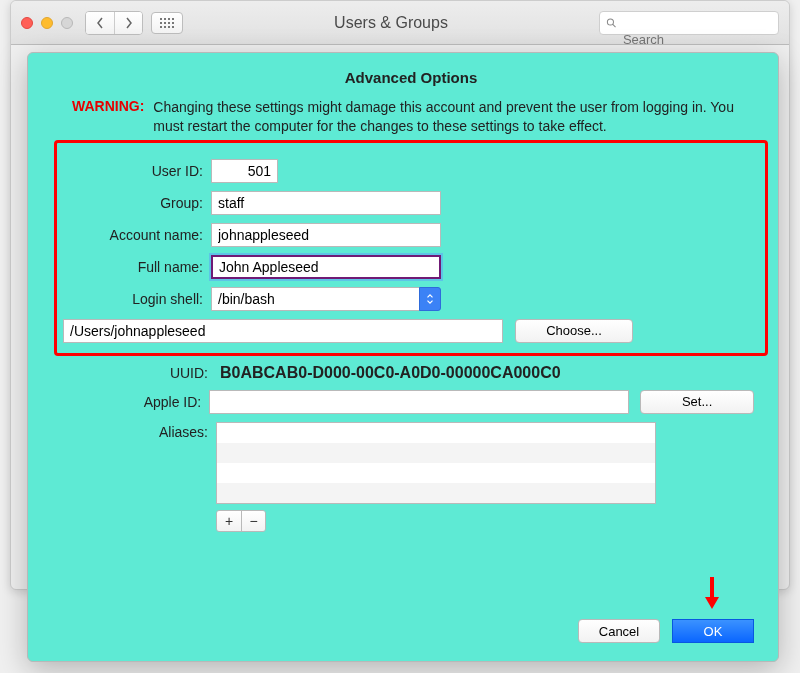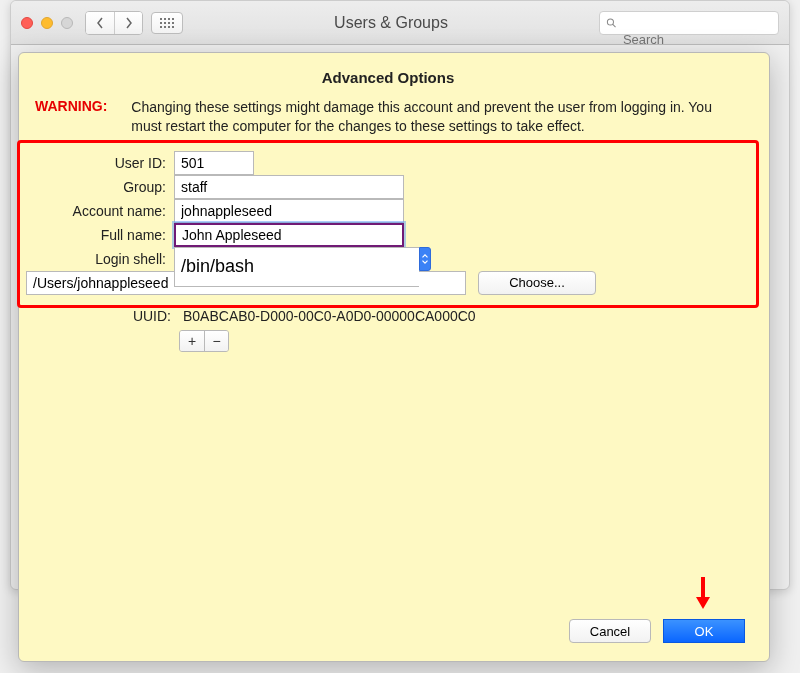--- a/index.html
+++ b/index.html
@@ -73,88 +73,89 @@
     }
     .search-wrap svg { width: 12px; height: 12px; fill: #888; margin-right: 4px; }
     .search-wrap input {
       border: none; outline: none; width: 100%; font-size: 13px;
       background: transparent;
       margin-top: 33px;
     }
 
     .sheet {
       position: absolute;
-      top: 52px; left: 18px;
+      top: 52px; left: 27px;
       width: 752px; height: 610px;
-      background: #fef9c3;
+      background: #5eead4;
       border: 1px solid #b8b8b8;
       border-radius: 6px;
       box-shadow: 0 8px 30px rgba(0,0,0,0.25);
-      padding: 16px 24px 18px 12px;
+      padding: 16px 24px 18px 40px;
     }
     .sheet-title {
       text-align: center; font-weight: 600; font-size: 15px;
       color: #222; margin-bottom: 12px;
     }
     .user-line { font-size: 14px; color: #222; margin-bottom: 10px; margin-left: 4px;}
     .user-line .lbl::after { content: " "; }
-    .warning-block { display: flex; gap: 24px; font-size: 14px; margin-bottom: 4px; margin-left: 4px;}
+    .warning-block { display: flex; gap: 9px; font-size: 14px; margin-bottom: 4px; margin-left: 4px;}
     .warning-label { color: #e60000; font-weight: 700; white-space: nowrap; }
     .warning-text { color: #222; line-height: 1.35; }
 
     .highlight-box {
       border: 3px solid #ff0000;
       border-radius: 4px;
       padding: 8px 6px 10px 6px;
       margin-top: 4px;
       margin-left: -14px;
       margin-right: -14px;
     }
 
     .form-row {
       display: flex; align-items: center;
+      margin-top: 8px;
     }
     .form-label {
       width: 148px; text-align: right; padding-right: 8px;
       font-size: 14px; color: #222;
     }
     .text-input {
       font-size: 14px; padding: 3px 6px;
       border: 1px solid #b9b9b9; background: #fff;
       height: 24px;
       font-family: inherit;
     }
     .focused-input {
       border: 2px solid #701a75;
       box-shadow: 0 0 0 2px rgba(91,158,247,0.5);
     }
     .select-wrap {
       position: relative; display: flex; align-items: stretch;
       height: 24px;
     }
     .select-field {
-      font-size: 18px; padding: 3px 6px;
+      font-size: 14px; padding: 3px 6px;
       border: 1px solid #b9b9b9; background: #fff;
       border-right: none;
-      flex: 1; height: 40px;
+      flex: 1; height: 24px;
     }
     .select-btn {
       width: 22px; background: #3b82f6;
       border: 1px solid #2e6bdb;
       display: flex; align-items: center; justify-content: center;
       border-radius: 0 3px 3px 0;
     }
     .select-btn svg { width: 10px; height: 10px; fill: #fff; }
     .mac-btn {
       background: linear-gradient(#ffffff,#f2f2f2);
       border: 1px solid #b9b9b9; border-radius: 4px;
       font-size: 13px; height: 24px;
       padding: 0 14px; cursor: default;
     }
-    .static-value { font-size: 14px; color: #222; padding-left: 4px; }
+    .static-value { font-size: 16px; color: #222; padding-left: 4px; font-weight: bold; }
 
     .aliases-box {
       background: #fff; border: 1px solid #b9b9b9;
       width: 440px; height: 82px; position: relative;
     }
     .aliases-box .stripe { position:absolute; left:0;right:0;height:20px; }
     .aliases-box .stripe:nth-child(2){ top:20px; background:#f4f4f4;}
     .aliases-box .stripe:nth-child(3){ top:40px; }
     .aliases-box .stripe:nth-child(4){ top:60px; background:#f4f4f4;}
 
@@ -245,21 +246,21 @@
 
   <div class="warning-block">
     <div class="warning-label">WARNING:</div>
     <div class="warning-text">Changing these settings might damage this account and prevent the user from logging in. You must restart the computer for the changes to these settings to take effect.</div>
   </div>
 
   <div class="highlight-box">
 
     <div class="form-row">
       <div class="form-label">User ID:</div>
-      <input class="text-input" style="width: 80px;" value="501">
+      <input class="text-input" style="width: 67px; text-align: right;" value="501">
     </div>
 
     <div class="form-row">
       <div class="form-label">Group:</div>
       <input class="text-input" style="width: 230px;" value="staff">
     </div>
 
     <div class="form-row">
       <div class="form-label">Account name:</div>
       <input class="text-input" style="width: 230px;" value="johnappleseed">
@@ -287,21 +288,36 @@
       <div style="width:12px"></div>
       <button class="mac-btn" style="width:118px">Choose...</button>
     </div>
   </div>
 
   <div class="form-row">
     <div class="form-label">UUID:</div>
     <div class="static-value">B0ABCAB0-D000-00C0-A0D0-00000CA000C0</div>
   </div>
 
-
+  <div class="form-row">
+    <div class="form-label">Apple ID:</div>
+    <input class="text-input" style="width: 440px;" value="">
+    <div style="width:12px"></div>
+    <button class="mac-btn" style="width:118px">Set...</button>
+  </div>
+
+  <div class="form-row" style="align-items:flex-start">
+    <div class="form-label" style="padding-top:2px">Aliases:</div>
+    <div class="aliases-box">
+      <div class="stripe"></div>
+        <div class="stripe"></div>
+        <div class="stripe"></div>
+        <div class="stripe"></div>
+    </div>
+  </div>
 
   <div class="add-remove">
     <div>+</div>
     <div>−</div>
   </div>
 
   <div class="arrow-annotation">
     <svg viewBox="0 0 20 36">
       <line x1="10" y1="2" x2="10" y2="24" stroke="#ff0000" stroke-width="4"></line>
       <path d="M3 22 L10 34 L17 22 Z" fill="#ff0000"></path>

